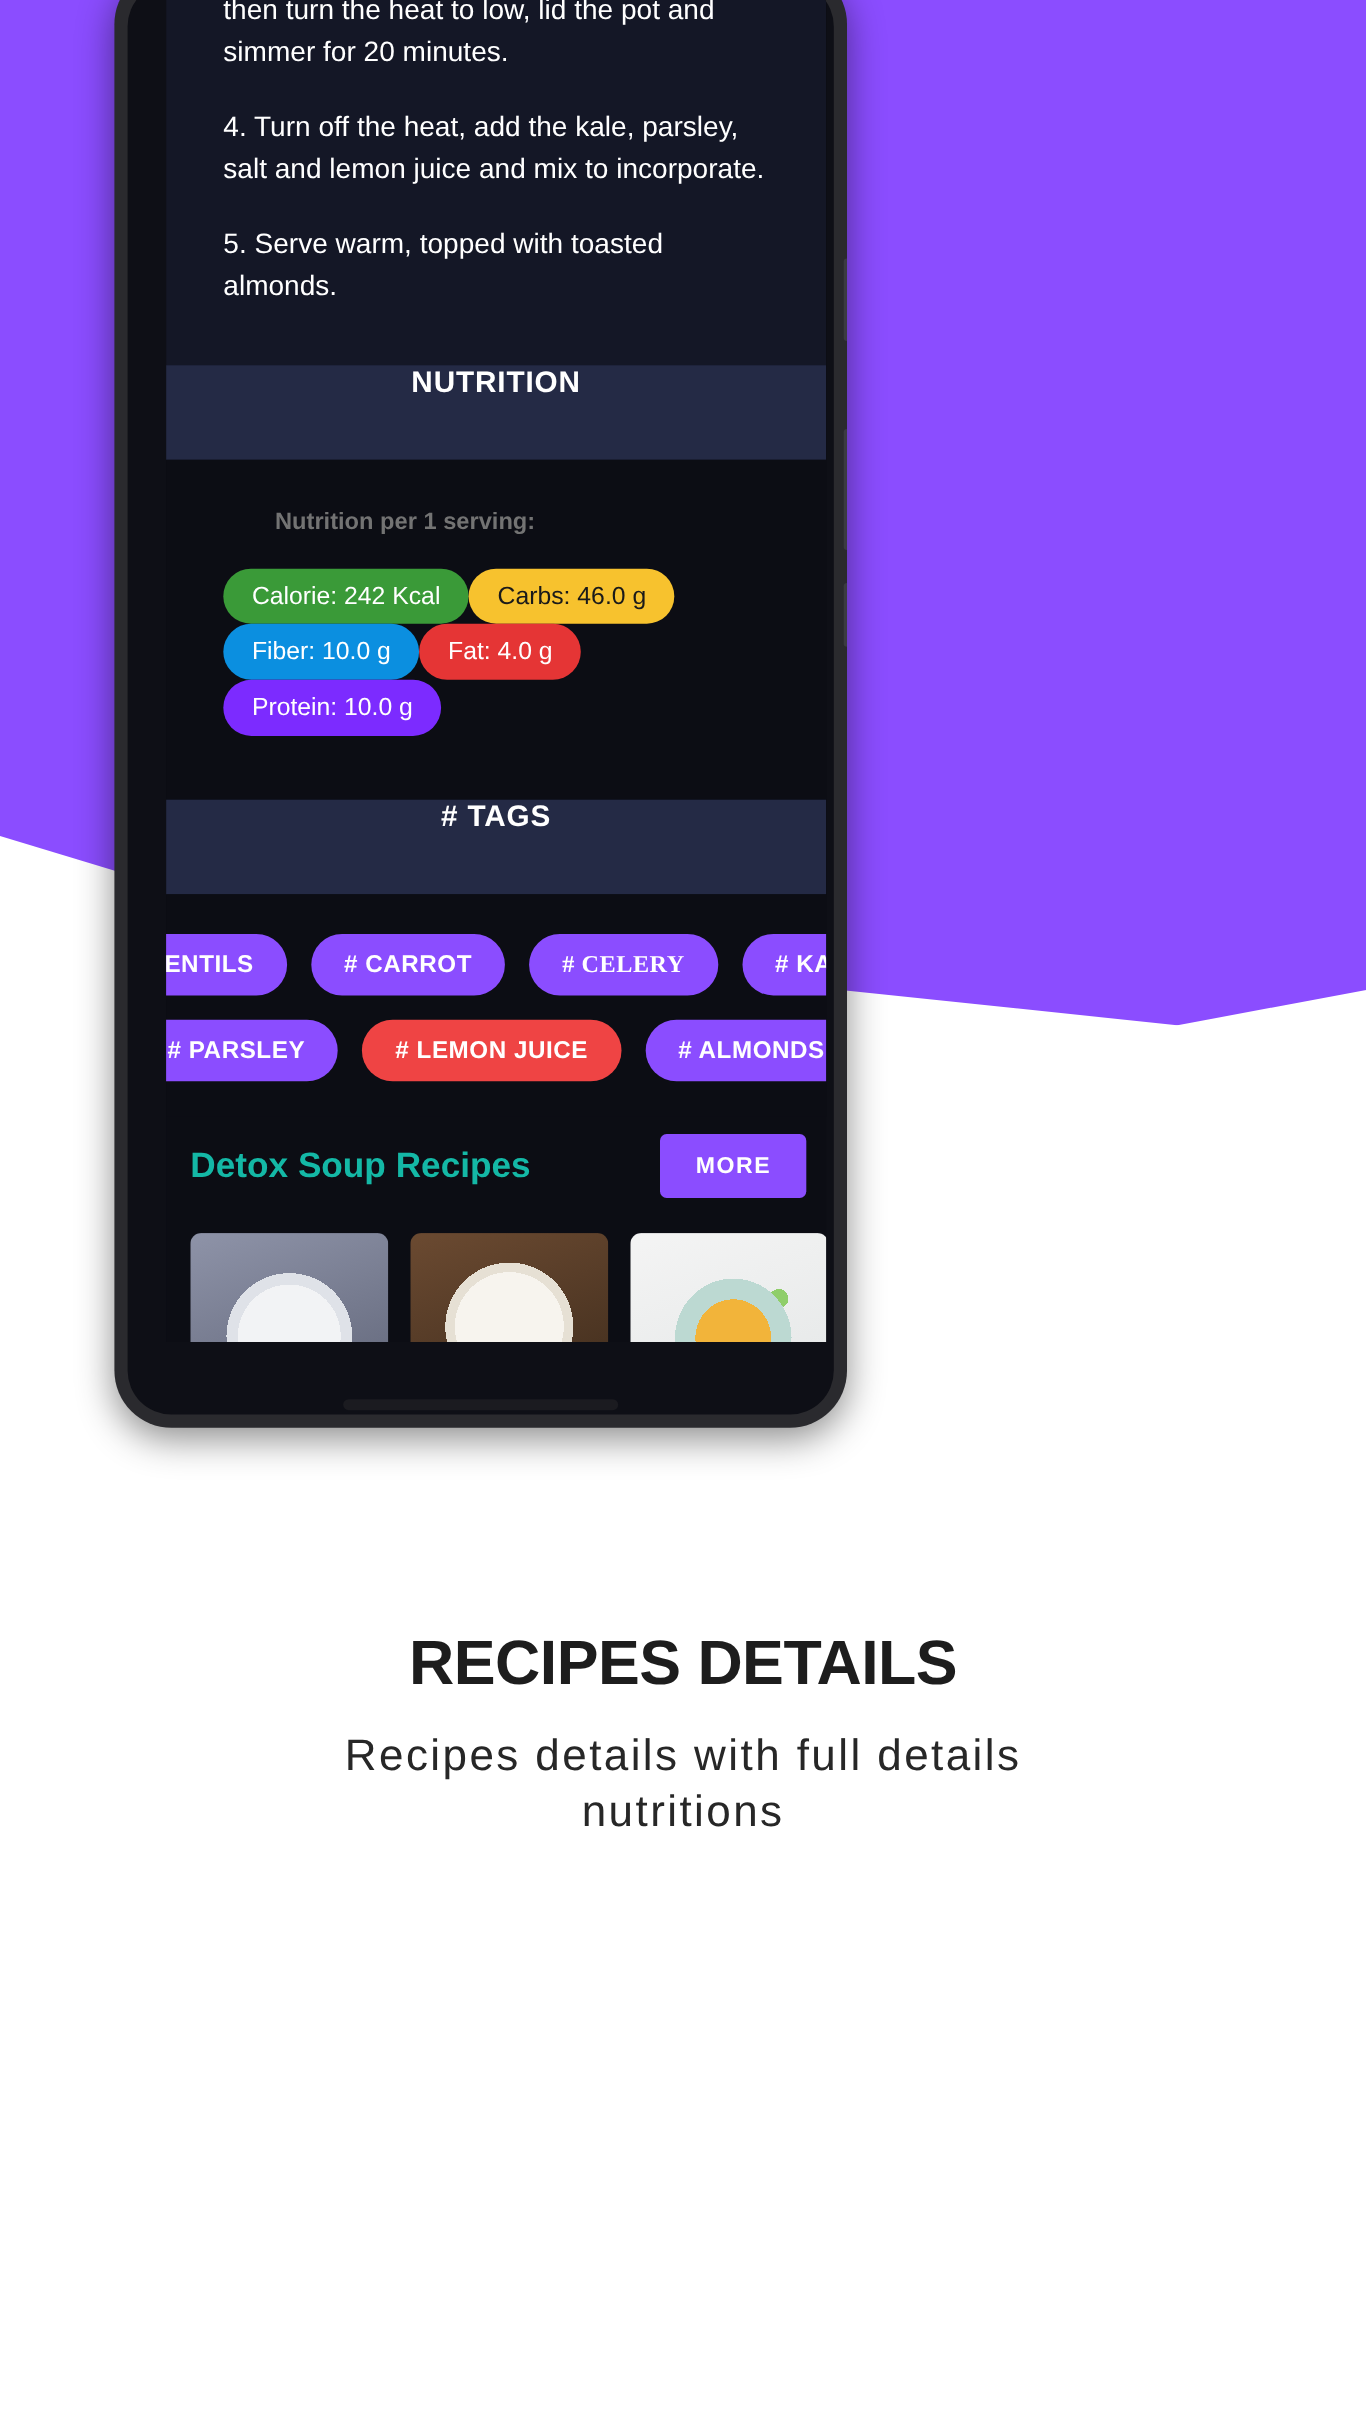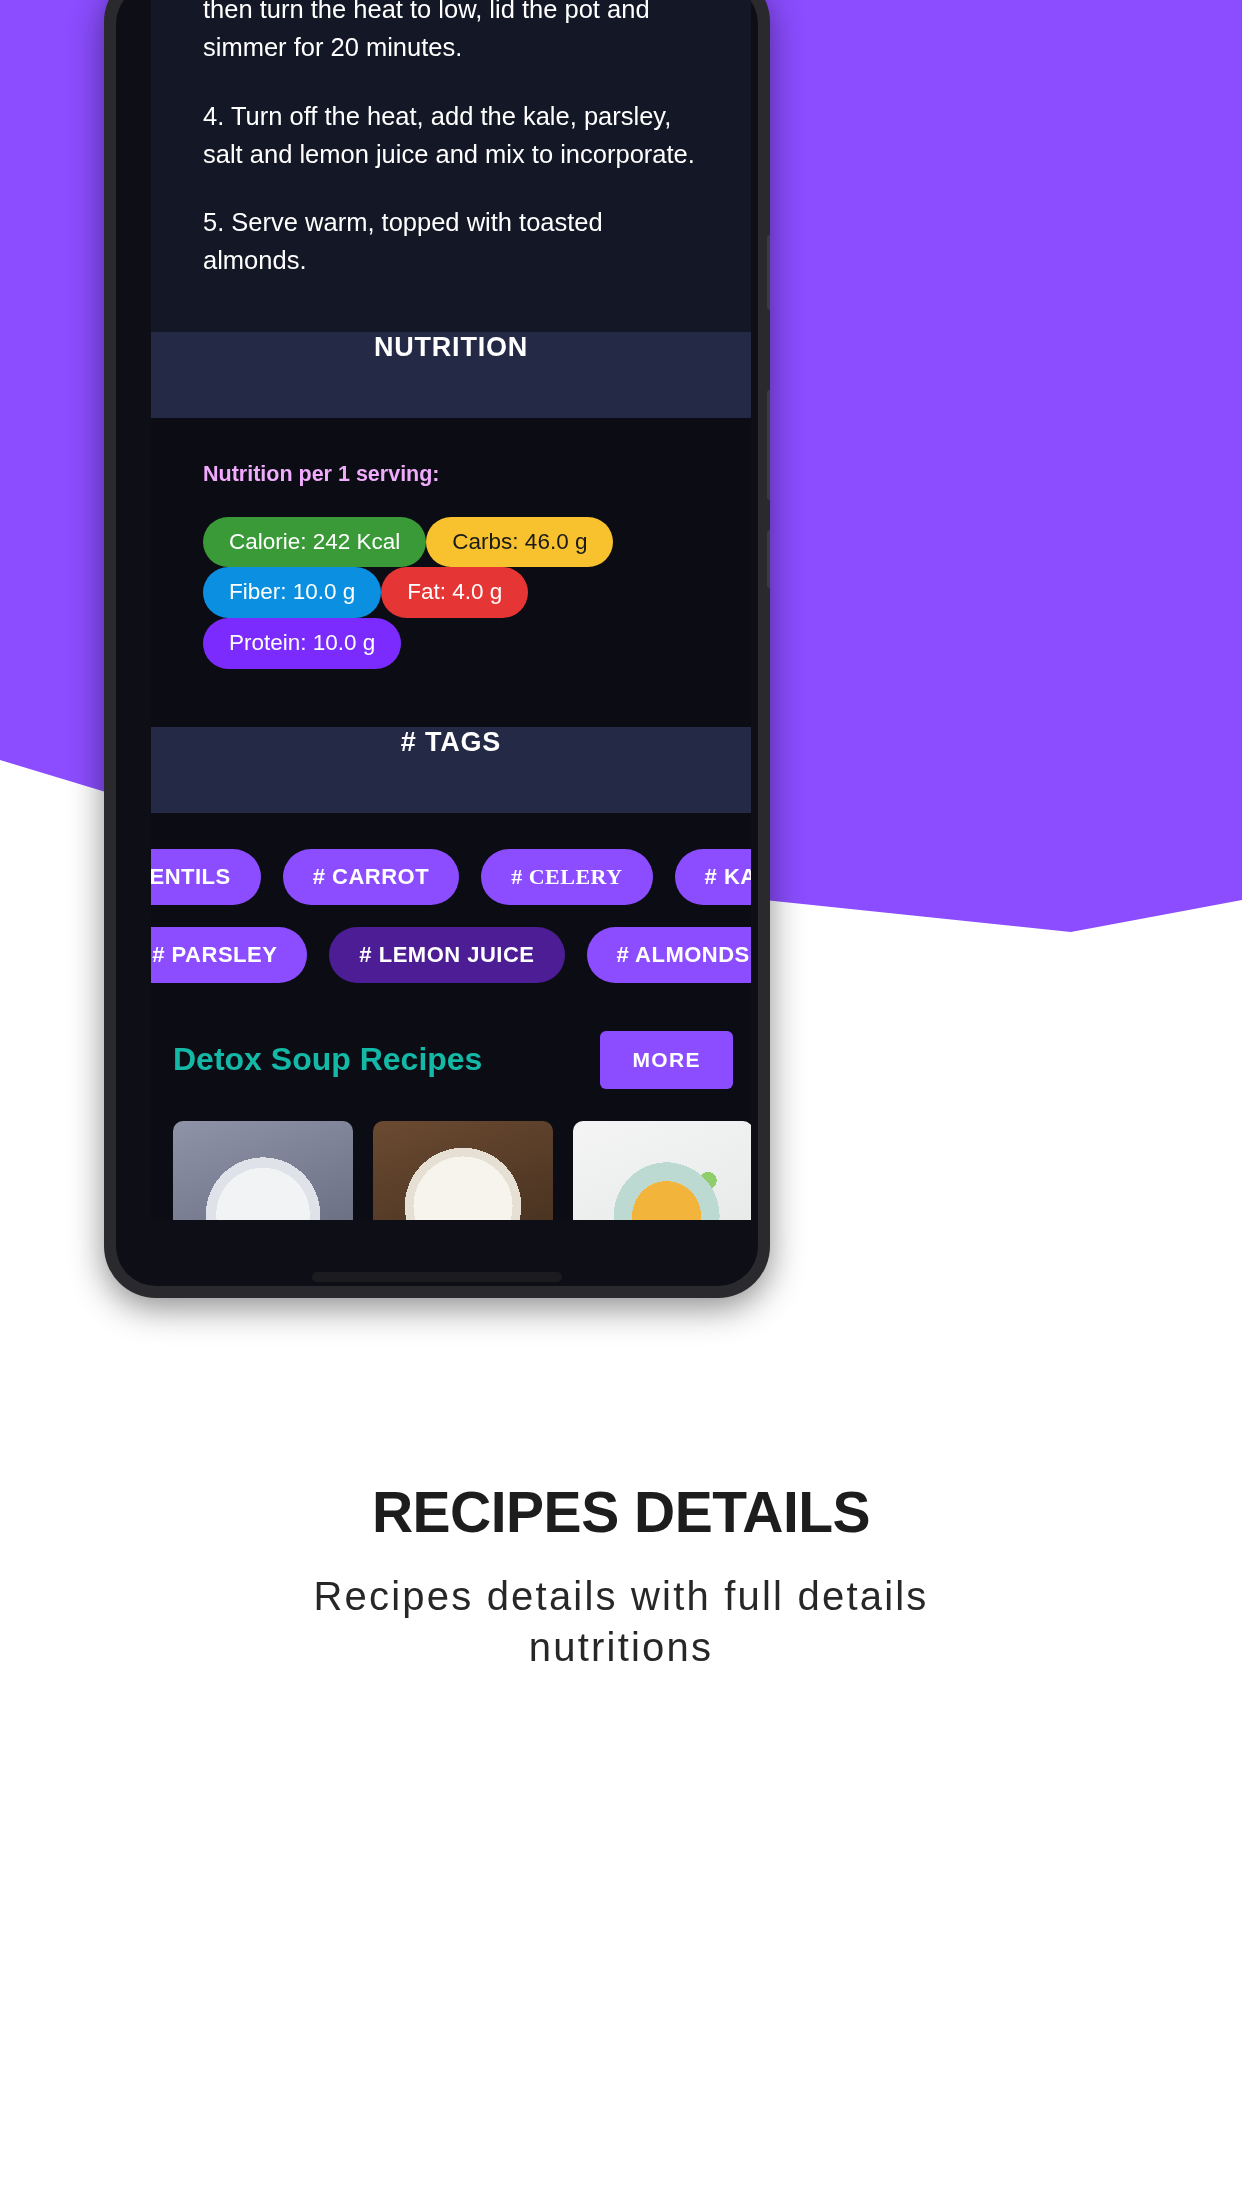--- a/index.html
+++ b/index.html
@@ -64,21 +64,21 @@
   .section-bar{
     background:#242a45; height:86px;
     display:flex; align-items:flex-start; justify-content:center;
   }
   .section-bar span{
     color:#ffffff; font-size:27px; font-weight:bold; letter-spacing:.8px;
   }
 
   .panel{ background:#0c0d14; }
   .nutrition-body{ padding: 44px 52px 58px 52px; }
-  .nutrition-label{ color:#f0abfc; font-size:21.5px; font-weight:bold; }
+  .nutrition-label{ color:#737373; font-size:21.5px; font-weight:bold;margin-left:47px; }
 
   .pill-wrap{ display:flex; flex-wrap:wrap; gap:0; margin-top:30px; }
   .pill{
     border-radius:999px; padding:13px 26px;
     font-size:22.5px; white-space:nowrap; line-height:1.1;
   }
 
   .tags-body{ padding: 36px 10px 10px 10px; }
   .tag-row{ display:flex; justify-content:center; gap:22px; margin-bottom:22px; }
   .tag{
@@ -180,21 +180,21 @@
         </div>
         <div class="panel tags-body">
           <div class="tag-row">
             <div class="tag" style="background: rgb(139, 77, 255);"># LENTILS</div>
             <div class="tag" style="background: rgb(139, 77, 255);"># CARROT</div>
             <div class="tag" style="background: rgb(139, 77, 255); font-family: Liberation Serif, serif;"># CELERY</div>
             <div class="tag" style="background: rgb(139, 77, 255);"># KALE</div>
           </div>
           <div class="tag-row">
             <div class="tag" style="background: rgb(139, 77, 255);"># PARSLEY</div>
-            <div class="tag" style="background: #4c1d95;"># LEMON JUICE</div>
+            <div class="tag" style="background: #ef4444;"># LEMON JUICE</div>
             <div class="tag" style="background: rgb(139, 77, 255);"># ALMONDS</div>
           </div>
         </div>
 
         <div class="rec-header">
           <div class="rec-title">Detox Soup Recipes</div>
           <button class="more-btn" style="background: rgb(139, 77, 255);">MORE</button>
         </div>
 
         <div class="cards">

